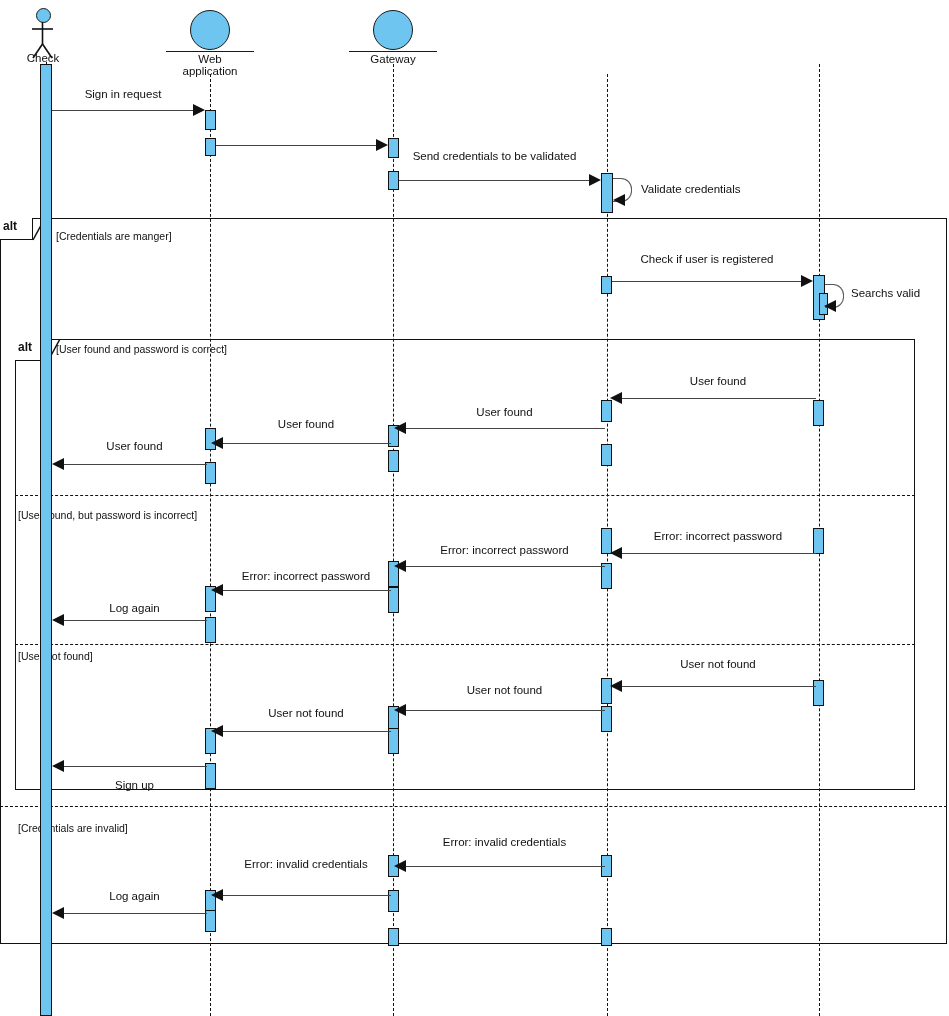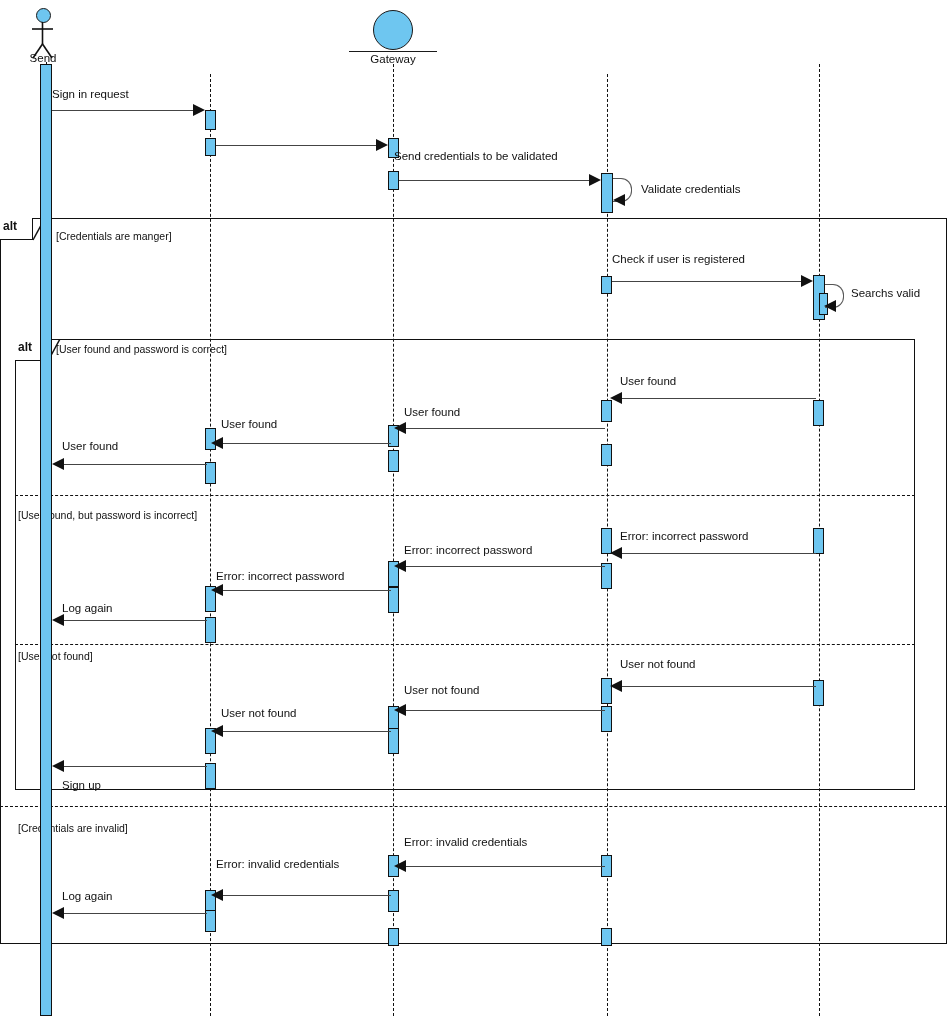--- a/index.html
+++ b/index.html
@@ -24,21 +24,21 @@
 
   
   .act{position:absolute;background:#6ec6f0;border:1.2px solid #111;box-sizing:border-box;}
 
   
   .msg{position:absolute;height:0;border-top:1.4px solid #444;}
   .arrow{position:absolute;width:0;height:0;border-top:6px solid transparent;
          border-bottom:6px solid transparent;}
   .arrow.right{border-left:12px solid #111;}
   .arrow.left{border-right:12px solid #111;}
-  .mlabel{position:absolute;font-size:11.5px;color:#111;white-space:nowrap;text-align:left;}
+  .mlabel{position:absolute;font-size:11.5px;color:#111;white-space:nowrap;text-align:center;}
   .mlabel.two{white-space:pre-line;line-height:13px;}
 
   
   .selfmsg{position:absolute;border:1.4px solid #555;border-left:none;
            border-top-right-radius:11px;border-bottom-right-radius:11px;}
 
   
   .frag{position:absolute;border:1.5px solid #111;box-sizing:border-box;background:transparent;}
   .fraglabel{position:absolute;box-sizing:border-box;border-right:1.5px solid #111;
              border-bottom:1.5px solid #111;background:#fff;font-weight:bold;font-size:12px;
@@ -59,23 +59,29 @@
   <div class="lifeline" style="left:819px;top:64px;height:952px;"></div>
 
   <div class="actor" style="left:27px;top:8px;width:38px;height:56px;">
     <div class="ahead"></div>
     <svg width="40" height="44" style="position:absolute;left:0;top:12px;">
       <line x1="15.5" y1="2" x2="15.5" y2="24" stroke="#111" stroke-width="1.6"></line>
       <line x1="5" y1="9" x2="26" y2="9" stroke="#111" stroke-width="1.6"></line>
       <line x1="15.5" y1="24" x2="6" y2="38" stroke="#111" stroke-width="1.6"></line>
       <line x1="15.5" y1="24" x2="25" y2="38" stroke="#111" stroke-width="1.6"></line>
     </svg>
-    <div class="label">Send</div>
+    <div class="label">Check</div>
   </div>
 
+  <div class="head" style="left:165px;top:10px;width:90px;">
+    <div class="circle"></div>
+    <div class="baseline" style="width:88px;"></div>
+    <div class="label">Web
+application</div>
+  </div>
 
   <div class="head" style="left:348px;top:10px;width:90px;">
     <div class="circle"></div>
     <div class="baseline" style="width:88px;"></div>
     <div class="label">Gateway</div>
   </div>
 
 
 
   <div class="frag" style="left:0px;top:218px;width:947px;height:726px;"></div>

